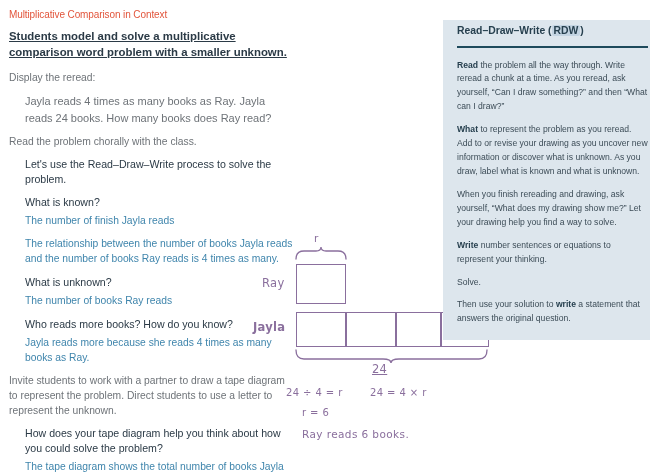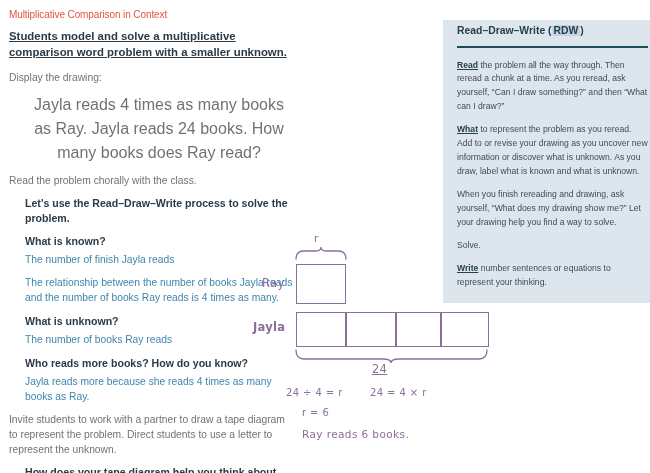--- a/index.html
+++ b/index.html
@@ -54,37 +54,36 @@
   .teacher-note {
     color: #6e7378;
     font-size: 10.3px;
     line-height: 1.45;
     margin: 0 0 7px 0;
     max-width: 285px;
   }
 
   .problem-box {
     color: #6e7378;
-    font-size: 16px;
+    font-size: 11px;
     line-height: 1.5;
     margin: 0 0 9px 0;
     padding-left: 16px;
     max-width: 268px;
-    text-align: center;
   }
 
   .indent-block {
     padding-left: 16px;
     max-width: 268px;
   }
 
   .prompt-bold {
     color: #2b3a46;
     font-size: 10.6px;
-    font-weight: bold;
+    font-weight: normal;
     line-height: 1.42;
     margin: 0 0 4px 0;
   }
 
   .student-response {
     color: #3f85ac;
     font-size: 10.3px;
     line-height: 1.45;
     margin: 0 0 8px 0;
   }
@@ -122,21 +121,21 @@
     margin: 0 0 11px 0;
   }
 
   .sidebar-para {
     color: #3c4c57;
     font-size: 8.6px;
     line-height: 1.62;
     margin: 0 0 9px 0;
   }
   .sidebar-para:last-child { margin-bottom: 0; }
-  .sidebar-para b { color: #27404f; text-decoration: underline; }
+  .sidebar-para b { color: #27404f; }
 
   
   .sketch {
     position: absolute;
     left: 262px;
     top: 232px;
     width: 200px;
     height: 210px;
     color: #8a6f9d;
   }
@@ -169,21 +168,21 @@
 <body>
 
 <div class="page">
 
   <div class="left-col">
 
     <h1 class="lesson-title">Multiplicative Comparison in Context</h1>
 
     <p class="lesson-objective">Students model and solve a multiplicative comparison word problem with a smaller unknown.</p>
 
-    <p class="teacher-note">Display the drawing:</p>
+    <p class="teacher-note">Display the reread:</p>
 
     <p class="problem-box">Jayla reads 4 times as many books as Ray. Jayla reads 24 books. How many books does Ray read?</p>
 
     <p class="teacher-note">Read the problem chorally with the class.</p>
 
     <div class="indent-block">
       <p class="prompt-bold">Let's use the Read–Draw–Write process to solve the problem.</p>
       <div class="gap-sm"></div>
       <p class="prompt-bold">What is known?</p>
       <p class="student-response">The number of finish Jayla reads</p>
@@ -233,26 +232,27 @@
     <span class="eq-line" style="left:40px; top:196px; font-size:10.5px;">Ray reads 6 books.</span>
 
   </div>
 
   <aside class="sidebar">
 
     <div class="sidebar-title"><span>Read–Draw–Write (</span><span class="rdw-badge">RDW</span><span>)</span></div>
 
     <div class="sidebar-rule"></div>
 
-    <p class="sidebar-para"><b>Read</b><span> the problem all the way through. Then reread a chunk at a time. As you reread, ask yourself, “Can I draw something?” and then “What can I draw?”</span></p>
+    <p class="sidebar-para"><b>Read</b><span> the problem all the way through. Write reread a chunk at a time. As you reread, ask yourself, “Can I draw something?” and then “What can I draw?”</span></p>
 
     <p class="sidebar-para"><b>What</b><span> to represent the problem as you reread. Add to or revise your drawing as you uncover new information or discover what is unknown. As you draw, label what is known and what is unknown.</span></p>
 
     <p class="sidebar-para">When you finish rereading and drawing, ask yourself, “What does my drawing show me?” Let your drawing help you find a way to solve.</p>
 
+    <p class="sidebar-para"><b>Write</b><span> number sentences or equations to represent your thinking.</span></p>
+
     <p class="sidebar-para">Solve.</p>
 
-    <p class="sidebar-para"><b>Write</b><span> number sentences or equations to represent your thinking.</span></p>
-
+    <p class="sidebar-para"><span>Then use your solution to </span><b>write</b><span> a statement that answers the original question.</span></p>
 
   </aside>
 
 </div>
 
 </body></html>

